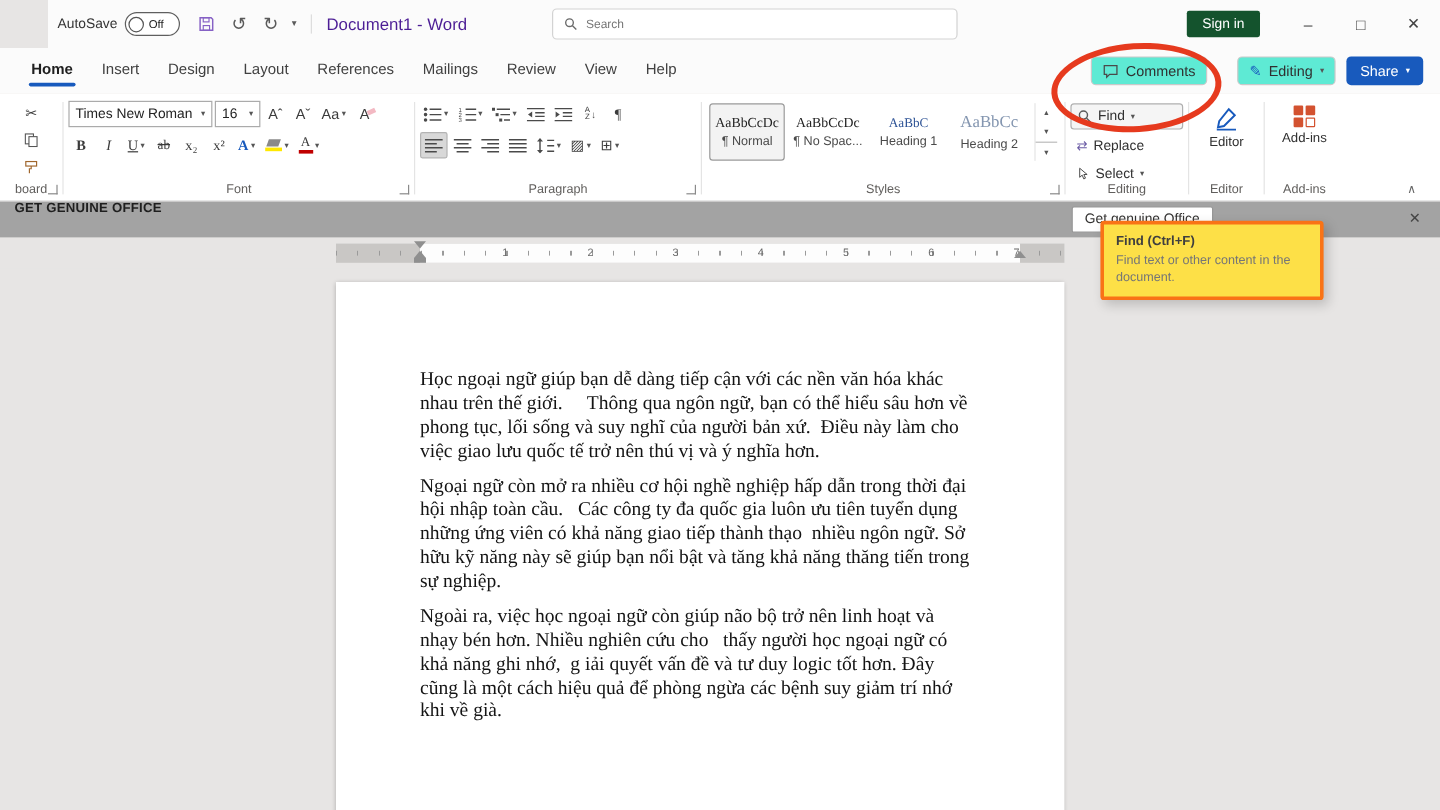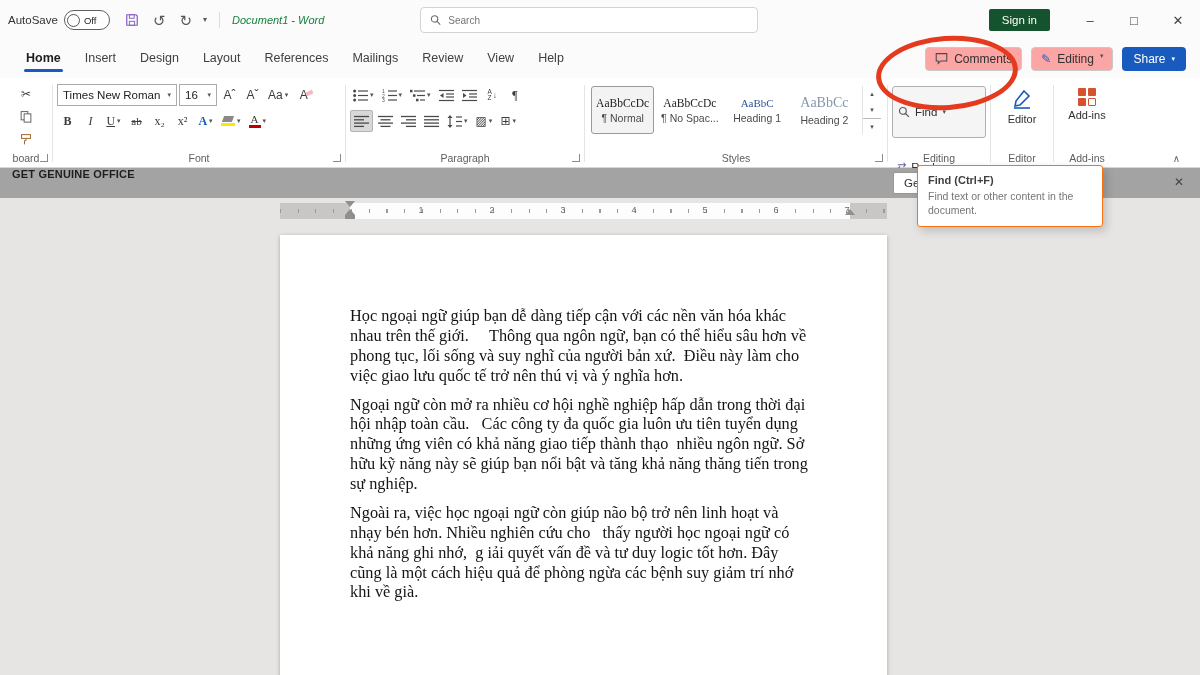--- a/index.html
+++ b/index.html
@@ -5,46 +5,46 @@
   * { box-sizing: border-box; margin: 0; padding: 0; }
   html,body { background:#bbb; }
   button { background:none; border:none; font:inherit; color:inherit; cursor:default; }
   .app {
     position:relative; width:1200px; height:675px; overflow:hidden;
     background:#e7e5e4; color:#323130;
     font-family:"Liberation Sans","DejaVu Sans",sans-serif; font-size:12px;
   }
 
   
-  .titlebar { height:40px; background:#fbfbfb; display:flex; align-items:center; padding-left:8px; position:relative; }
+  .titlebar { height:40px; background:#fbfbfb; display:flex; align-items:center; padding-left:8px; position:relative;margin-left:40px; }
   .tb-label { font-size:11.5px; color:#333; }
   .toggle { width:46px; height:20px; border:1px solid #5f5f5f; border-radius:10px; background:#fff;
             display:flex; align-items:center; gap:4px; padding:1px 5px 1px 2px; margin:0 8px 0 6px; }
   .knob { width:13px; height:13px; border:1.5px solid #555; border-radius:50%; background:#fff; }
   .tstate { font-size:9.5px; color:#222; }
   .tb-btn { padding:3px 7px; color:#5a5a5a; font-size:15px; line-height:1; display:flex; align-items:center; }
   .tb-btn.small { font-size:8px; padding:3px 4px; }
   .vsep { width:1px; height:16px; background:#ddd; margin:0 8px; }
-  .doc-title { font-size:11px; color:#15803d; margin-left:4px; white-space:nowrap;font-style:italic; }
+  .doc-title { font-size:14px; color:#4c1d95; margin-left:4px; white-space:nowrap; }
   .search { position:absolute; left:420px; top:7px; width:338px; height:26px; background:#fff;
             border:1px solid #d3d3d3; border-radius:4px; display:flex; align-items:center; gap:7px; padding:0 9px; }
   .search input { border:none; outline:none; width:100%; font-size:10px; background:transparent; color:#333; }
   .search input::placeholder { color:#767676; }
   .tb-right { margin-left:auto; display:flex; align-items:center; height:40px; }
   .signin { background:#14532d; color:#fff; font-size:11.5px; padding:5px 13px; border-radius:2px; margin-right:18px; }
   .win-btn { width:44px; height:40px; display:flex; align-items:center; justify-content:center; color:#444; font-size:13px; }
 
   
   .tabrow { height:38px; background:#fbfbfb; display:flex; align-items:center; padding:0 14px; }
   .tab { padding:9px 12px 11px; font-size:12.5px; color:#414141; position:relative; white-space:nowrap; }
   .tab.active { color:#1f1f1f; font-weight:700; }
   .tab.active::after { content:""; position:absolute; left:10px; right:10px; bottom:4px; height:3px; border-radius:2px; background:#185abd; }
   .tab-right { margin-left:auto; display:flex; align-items:center; gap:9px; }
-  .pill-btn { border:1px solid #c9c9c9; border-radius:4px; background:#fca5a5; padding:4px 9px;
-              display:flex; align-items:flex-start; gap:6px; font-size:12px; color:#303030; }
+  .pill-btn { border:1px solid #c9c9c9; border-radius:4px; background:#5eead4; padding:4px 9px;
+              display:flex; align-items:center; gap:6px; font-size:12px; color:#303030;margin-left:16px; }
   .pencil { color:#185abd; font-size:12px; }
   .share-btn { background:#185abd; color:#fff; border-radius:4px; padding:5px 11px; display:flex; align-items:center; gap:6px; font-size:12px; }
   .caret { font-size:7px; color:#555; }
   .share-btn .caret { color:#fff; }
 
   
   .ribbon { height:90px; background:#fff; border-bottom:1px solid #d8d8d8; display:flex; position:relative; padding-top:2px; }
   .vdiv { width:1px; background:#e4e4e4; margin:5px 0; }
   .group { position:relative; padding:4px 4px 18px; display:flex; flex-direction:column; gap:4px; }
   .group-label { position:absolute; bottom:3px; left:0; right:0; text-align:center; font-size:10.5px; color:#605e5c; }
@@ -81,21 +81,21 @@
   .st-sample { font-family:"Liberation Serif","DejaVu Serif",serif; font-size:11.5px; color:#222; white-space:nowrap; }
   .st-sample.h1 { font-size:11px; color:#2f5496; }
   .st-sample.h2 { font-size:14px; color:#8496b0; }
   .st-name { font-size:10.5px; color:#4a4a4a; white-space:nowrap; }
   .gal-col { display:flex; flex-direction:column; margin-left:2px; border-left:1px solid #e4e4e4; }
   .gal-btn { width:18px; height:16px; display:flex; align-items:center; justify-content:center; font-size:7px; color:#555; }
   .gal-btn.more { border-top:1px solid #bbb; }
 
   
   .ed-rows { display:flex; flex-direction:column; gap:3px; padding-top:2px; }
-  .ed-btn { display:flex; align-items:center; gap:5px; font-size:11.5px; color:#303030; padding:19px 5px; }
+  .ed-btn { display:flex; align-items:center; gap:5px; font-size:11.5px; color:#303030; padding:4px 5px; }
   .ed-btn.findbox { border:1px solid #b0b0b0; border-radius:3px; background:#f5f5f5; }
   .rep-ic { color:#6b5ca5; font-size:11px; }
 
   
   .big-btn { display:flex; flex-direction:column; align-items:center; justify-content:flex-start; gap:3px; padding:4px 8px 0; font-size:11px; color:#303030; }
   .grid4 { width:18px; height:18px; display:grid; grid-template-columns:1fr 1fr; grid-template-rows:1fr 1fr; gap:2px; }
   .grid4 span { background:#d35230; border-radius:1px; }
   .grid4 span.hollow { background:#fff; border:1.5px solid #d35230; }
   .collapse-btn { position:absolute; right:20px; bottom:3px; font-size:10px; color:#666; }
 
@@ -123,21 +123,21 @@
   
   .docarea { position:absolute; top:224px; left:0; right:0; bottom:0; background:#e7e5e4; overflow:hidden; }
   .page { position:absolute; left:280px; top:11px; width:607px; height:620px; background:#fff; box-shadow:0 1px 4px rgba(0,0,0,.28); }
   .page-text { padding:71px 75px 0 70px; font-family:"Liberation Serif","DejaVu Serif",serif;
                font-size:16.3px; line-height:1.22; color:#141414; }
   .page-text p { margin-bottom:9px; white-space:pre-wrap; }
 
   
   .red-ellipse { position:absolute; left:876px; top:36px; width:142px; height:74px;
                  border:5px solid #e63a1e; border-radius:50%; transform:rotate(-4deg); z-index:70; pointer-events:none; }
-  .tooltip { position:absolute; left:917px; top:165px; width:186px; background:#ffffff; border:1px solid #f97316;
+  .tooltip { position:absolute; left:917px; top:184px; width:186px; background:#fde047; border:3px solid #f97316;
              border-radius:3px; box-shadow:3px 4px 10px rgba(0,0,0,.18); z-index:60; }
   .tt-title { font-size:11px; font-weight:700; color:#3f3f3f; padding:8px 10px 3px; }
   .tt-body { font-size:10.5px; color:#767676; padding:0 10px 9px; line-height:1.35; }
 </style>
 </head>
 <body>
 
 <div class="app">
 
   <div class="titlebar">

